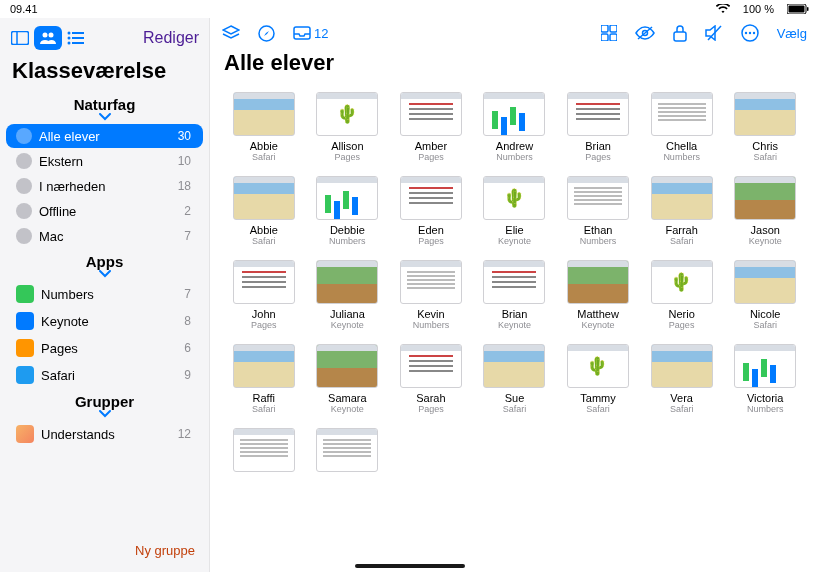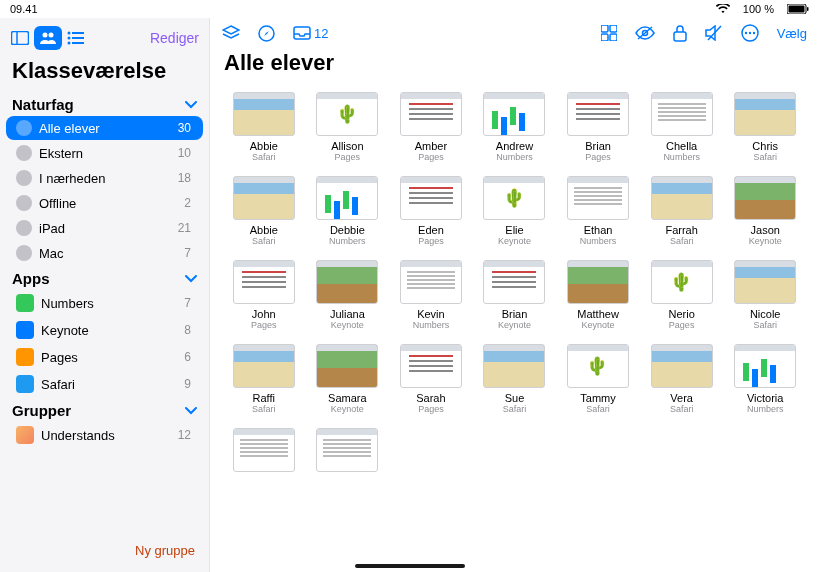--- a/index.html
+++ b/index.html
@@ -6,42 +6,42 @@
 body { width: 819px; height: 572px; background: #fff; overflow: hidden; position: relative; }
 .statusbar { height: 18px; display: flex; justify-content: space-between; align-items: center; padding: 0 10px; font-size: 11px; color: #000; }
 .statusbar .right { display: flex; align-items: center; gap: 13px; }
 .container { display: flex; height: 554px; }
 .sidebar { width: 210px; background: #f5f5f7; border-right: 1px solid #e4e4e6; display: flex; flex-direction: column; padding-top: 4px; }
 .sb-top { display: flex; align-items: center; justify-content: space-between; padding: 4px 10px 6px 6px; }
 .sb-btns { display: flex; gap: 0px; }
 .sb-iconbtn { width: 28px; height: 24px; display: flex; align-items: center; justify-content: center; border-radius: 6px; color: #007aff; }
 .sb-iconbtn.active { background: #007aff; color: #fff; }
 .sb-title { font-size: 22px; font-weight: 700; padding: 2px 10px 8px 12px; }
-.section-header { display: flex; justify-content: space-between; align-items: center; padding: 4px 12px 2px 12px; font-size: 15px; font-weight: 600; color: #000; }
+.section-header { display: flex; justify-content: space-between; align-items: center; padding: 4px 12px 2px 12px; font-size: 15px; font-weight: 600; color: #000; flex-direction: column; }
 .chev { color: #007aff; }
 .list-item { display: flex; align-items: center; justify-content: space-between; padding: 4px 12px 4px 10px; margin: 1px 6px; border-radius: 8px; font-size: 13px; }
 .list-item .left { display: flex; align-items: center; gap: 7px; }
 .list-item .count { color: #8e8e93; font-size: 12px; }
 .list-item.selected { background: #007aff; color: #fff; }
 .list-item.selected .count { color: #fff; }
 .dot { width: 16px; height: 16px; border-radius: 50%; display: inline-block; }
 .appicon { width: 18px; height: 18px; border-radius: 4px; display: inline-flex; align-items: center; justify-content: center; font-size: 10px; color: #fff; }
 .sb-foot { text-align: right; padding: 6px 14px; color: #c2410c; font-size: 13px; margin-top: auto; margin-bottom: 8px;}
 .main { flex: 1; display: flex; flex-direction: column; }
 .toolbar { display: flex; align-items: center; justify-content: space-between; padding: 6px 12px 4px 12px; }
 .tb-group { display: flex; align-items: center; gap: 18px; color: #007aff; }
 .tb-item { display: flex; align-items: center; gap: 3px; font-size: 13px; }
 .main-title { font-size: 22px; font-weight: 700; padding: 4px 0 10px 14px; }
 .grid { display: grid; grid-template-columns: repeat(7, 1fr); gap: 14px 0; padding: 6px 12px; overflow-y: auto; }
 .student { display: flex; flex-direction: column; align-items: center; }
 .thumb { width: 62px; height: 44px; background: #e9edf2; border: 1px solid #d0d0d4; border-radius: 3px; position: relative; overflow: hidden; }
 .thumb::before { content:""; position:absolute; top:0; left:0; right:0; height:6px; background:#d8dde4; }
 .sname { font-size: 11px; color: #000; margin-top: 4px; }
 .sapp { font-size: 9px; color: #8e8e93; }
-.edit-link { color: #8b5cf6; font-size: 14px; }
+.edit-link { color: #4c1d95; font-size: 16px; }
 svg { display: block; }
 .home-ind { position:absolute; bottom:4px; left:50%; transform:translateX(-50%); width:110px; height:4px; background:#000; border-radius:3px; opacity:.9; }
 .thumb.map { background: linear-gradient(#8ec0e4 40%, #e7d9a8 40%); }
 .thumb.chart { background:#fff; }
 .thumb.chart::after { content:""; position:absolute; bottom:6px; left:8px; width:6px; height:18px; background:#34c759; box-shadow: 9px 6px 0 0 #007aff, 18px -4px 0 0 #34c759, 27px 2px 0 0 #007aff; }
 .thumb.doc { background:#fff; }
 .thumb.doc::after { content:""; position:absolute; top:10px; left:8px; right:8px; height:2px; background:#c44; box-shadow: 0 5px 0 0 #888, 0 10px 0 0 #888, 0 15px 0 0 #888; }
 .thumb.plant { background:#fff; }
 .thumb.plant::after { content:"🌵"; position:absolute; top:50%; left:50%; transform:translate(-50%,-50%); font-size:18px; }
 .thumb.soil { background: linear-gradient(#7cb36b 55%, #b5864a 55%); }
@@ -136,27 +136,20 @@
         <div class="list-item">
           <span class="left">
             <span class="dot" style="background:#a0a0a8;opacity:0.6"></span>
             <span>Offline</span>
           </span>
           <span class="count">2</span>
         </div>
         <div class="list-item">
           <span class="left">
             <span class="dot" style="background:#a0a0a8;opacity:0.6"></span>
-            <span>iPad</span>
-          </span>
-          <span class="count">21</span>
-        </div>
-        <div class="list-item">
-          <span class="left">
-            <span class="dot" style="background:#a0a0a8;opacity:0.6"></span>
             <span>Mac</span>
           </span>
           <span class="count">7</span>
         </div>
       </div>
 
     <div class="section-header">
       <span>Apps</span>
       <span class="chev">
           <svg width="12" height="8" viewBox="0 0 12 8">

